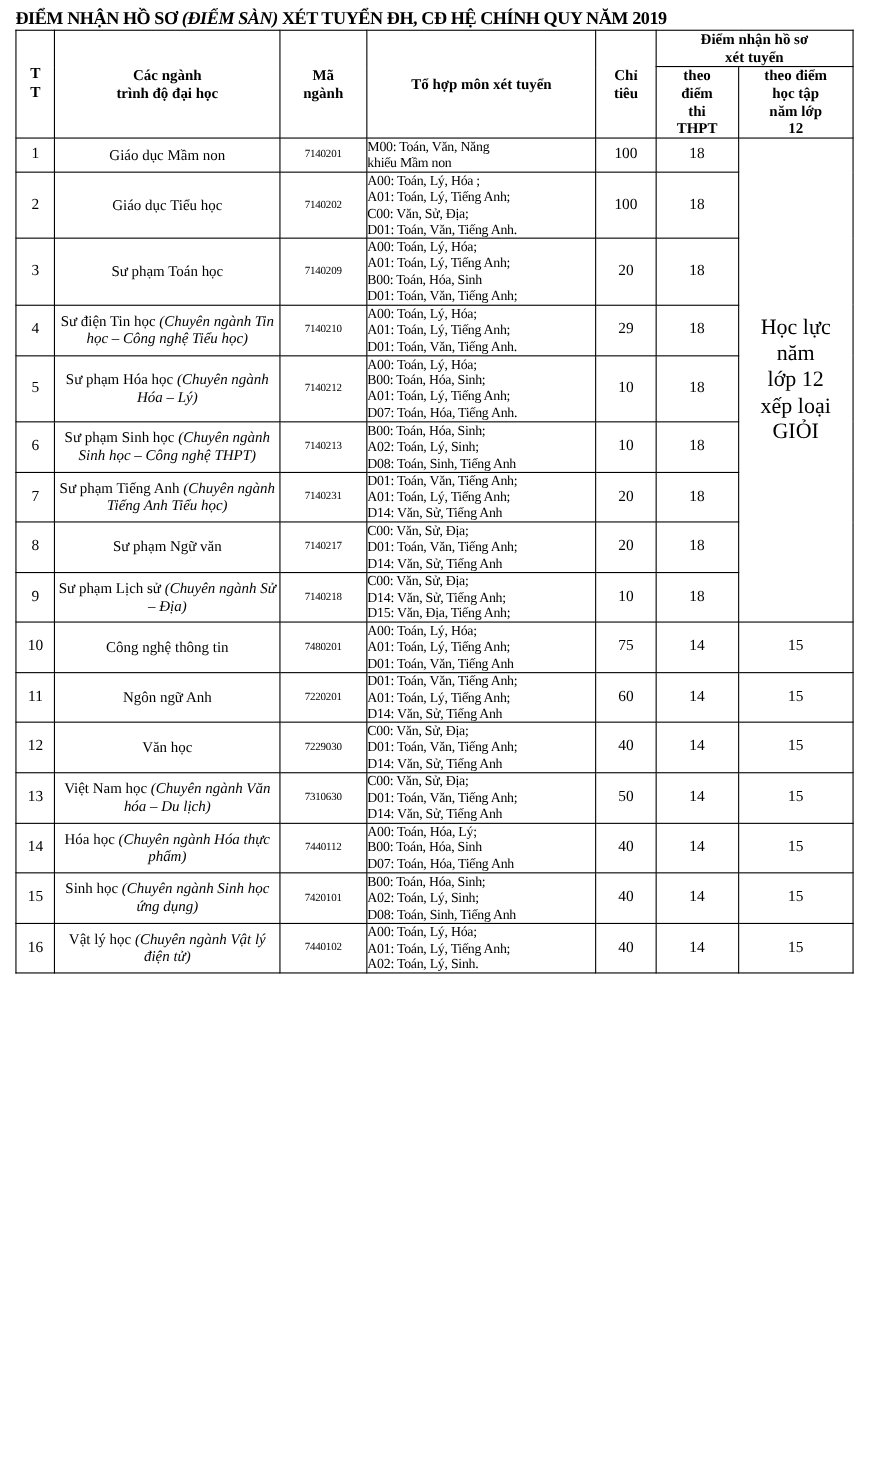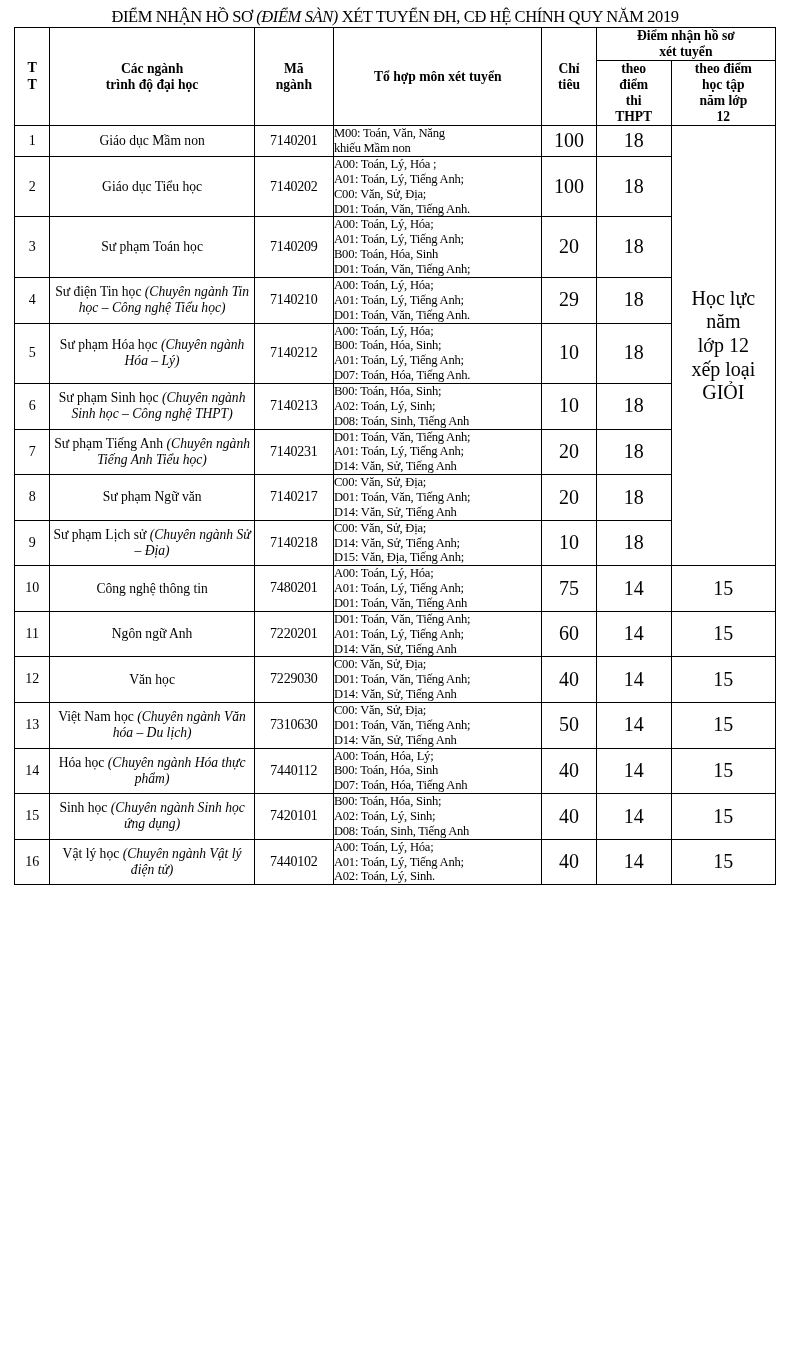--- a/index.html
+++ b/index.html
@@ -12,22 +12,21 @@
     font-family: "Liberation Serif", "DejaVu Serif", serif;
     color: #000000;
     -webkit-font-smoothing: none;
   }
   .page {
     width: 790px;
     box-sizing: border-box;
     padding: 6px 14px 4px 14px;
   }
   .doc-title {
-    text-align: center;
-    font-weight: normal;
+    font-weight: bold;
     font-size: 16.5px;
     line-height: 1.1;
     letter-spacing: -0.4px;
     margin: 2px 0 1px 0;
     white-space: nowrap;
   }
   .doc-title .ital {
     font-style: italic;
   }
   .doc-subtitle {
@@ -87,37 +86,37 @@
   td.cell-name {
     text-align: center;
     padding: 2px 3px 2px 5px;
     font-size: 13.6px;
   }
   td.cell-name .it {
     font-style: italic;
   }
   td.cell-code {
     text-align: center;
-    font-size: 14px;
+    font-size: 10px;
     padding: 2px 1px;
     letter-spacing: -0.2px;
     margin-left: 47px;
   }
   td.cell-comb {
     text-align: left;
     padding: 1px 1px 1px 3px;
     font-size: 12.6px;
     line-height: 1.22;
     letter-spacing: -0.25px;
     white-space: nowrap;
     overflow: hidden;
   }
   td.cell-num {
     text-align: center;
-    font-size: 20px;
+    font-size: 14px;
     padding: 2px 1px;
     margin-top: 12px;
   }
   td.cell-merged-note {
     text-align: center;
     vertical-align: middle;
     font-size: 20px;
     line-height: 1.4;
     padding: 4px;
   }

